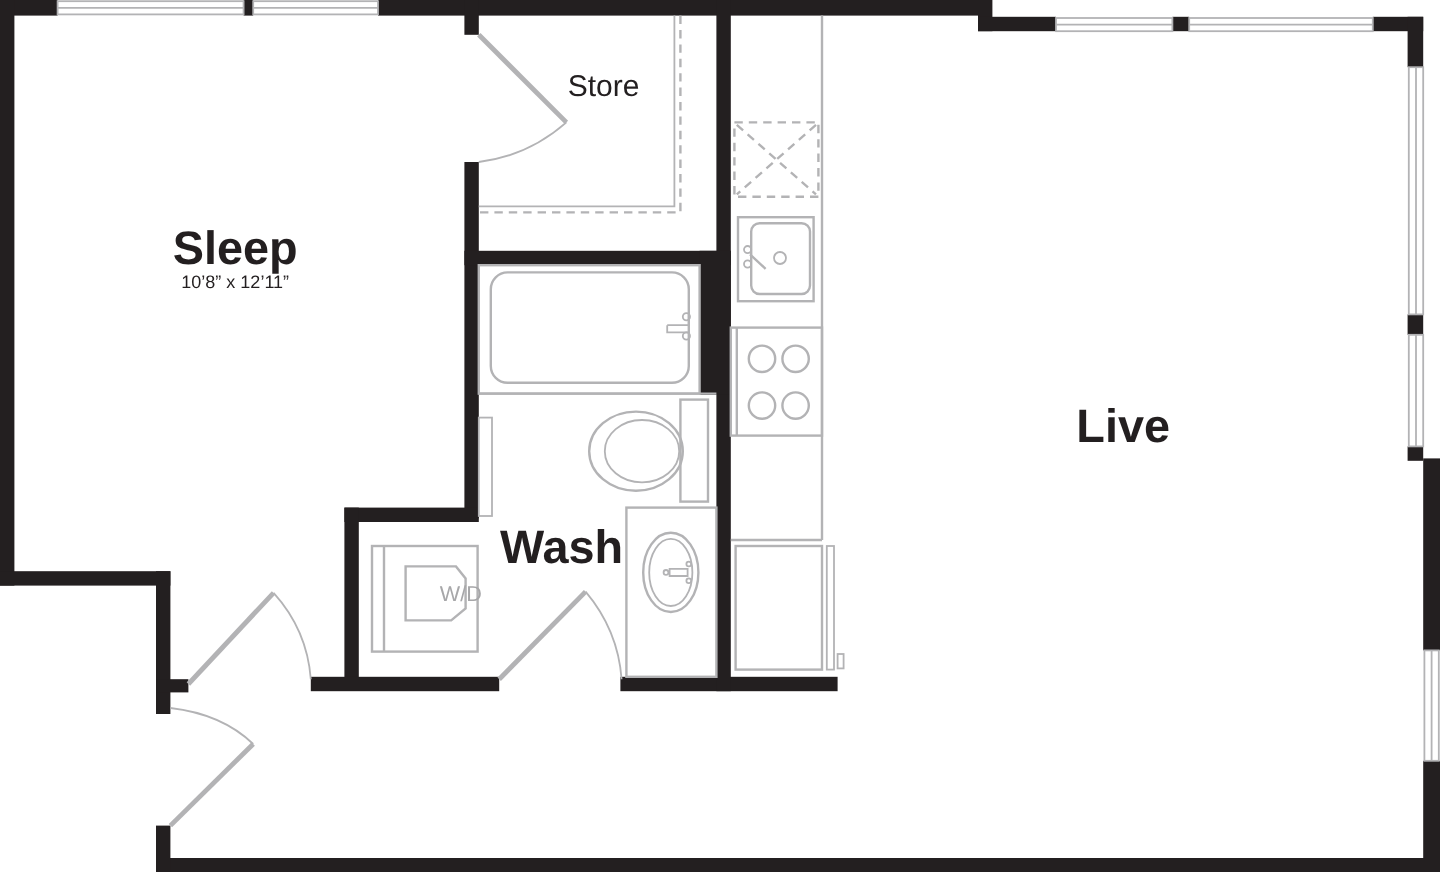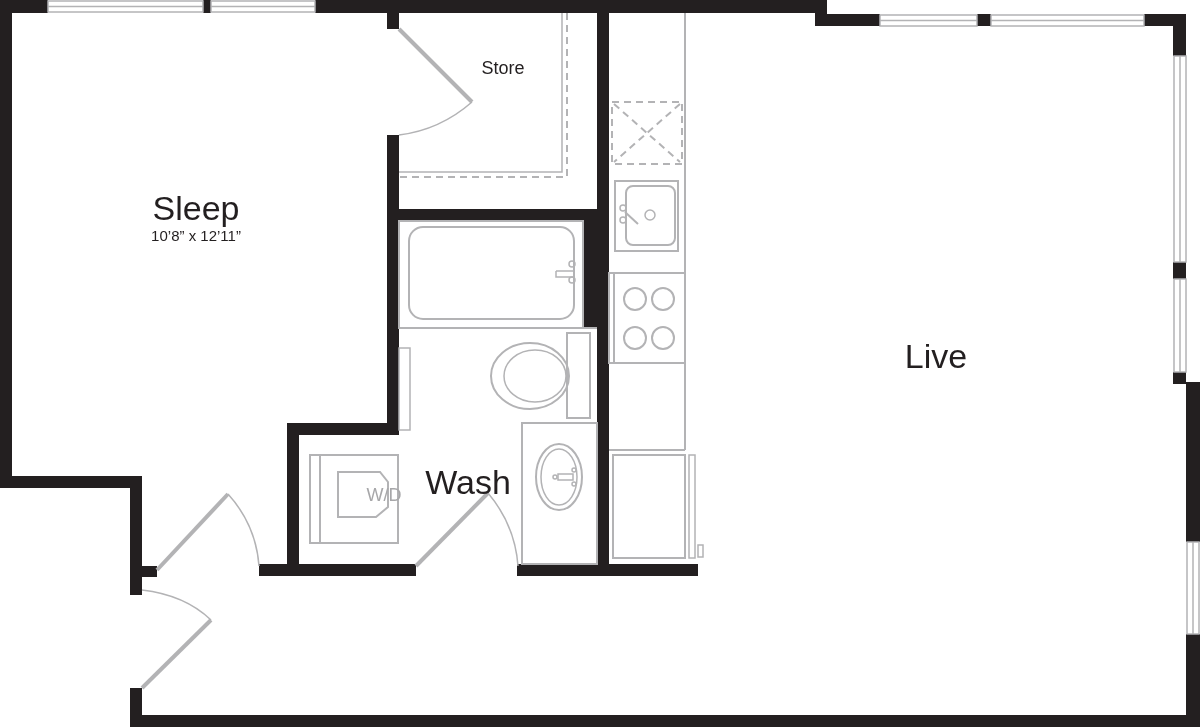--- a/index.html
+++ b/index.html
@@ -6,23 +6,23 @@
     body { width: 1200px; height: 727px; overflow: hidden; position: relative; }
     #plan { position: absolute; left: 0; top: 0; }
     .wall { fill: #231f20; }
     .fix { fill: none; stroke: #b3b3b5; stroke-width: 2; }
     .fixthin { fill: none; stroke: #b3b3b5; stroke-width: 1.5; }
     .dash { fill: none; stroke: #b3b3b5; stroke-width: 2; stroke-dasharray: 7 5; }
     .door { stroke: #b3b3b5; stroke-width: 4; fill: none; }
     .swing { stroke: #b3b3b5; stroke-width: 1.5; fill: none; }
     .win { fill: #ffffff; stroke: #b3b3b5; stroke-width: 1.5; }
     .label { position: absolute; font-family: "Liberation Sans", sans-serif; color: #231f20; text-align: center; white-space: nowrap; }
-    .room-name { font-size: 34px; line-height: 36px; }
+    .room-name { font-size: 39px; line-height: 36px; font-weight: bold; }
     .room-dim { font-size: 15px; line-height: 20px; }
-    .store-name { font-size: 18px; }
+    .store-name { font-size: 25px; }
     .wd-label { font-size: 18px; color: #a7a7a9; }
   </style>
 </head>
 <body>
 
 <svg id="plan" width="1200" height="727" viewBox="0 0 1200 727">
 
   <g>
 
     <rect class="wall" x="0" y="0" width="48" height="13"></rect>
@@ -166,17 +166,17 @@
 
 <div class="label" style="left:96px; top:190px; width:200px;">
   <div class="room-name">Sleep</div>
   <div class="room-dim">10’8” x 12’11”</div>
 </div>
 
 <div class="label" style="left:836px; top:338px; width:200px;">
   <div class="room-name">Live</div>
 </div>
 
-<div class="label room-name" style="left:408px; top:464px; width:120px;">Wash</div>
+<div class="label room-name" style="left:408px; top:439px; width:120px;">Wash</div>
 
 <div class="label store-name" style="left:453px; top:58px; width:100px;">Store</div>
 
 <div class="label wd-label" style="left:334px; top:485px; width:44px;margin-left:28px;">W/D</div>
 
 </body></html>

